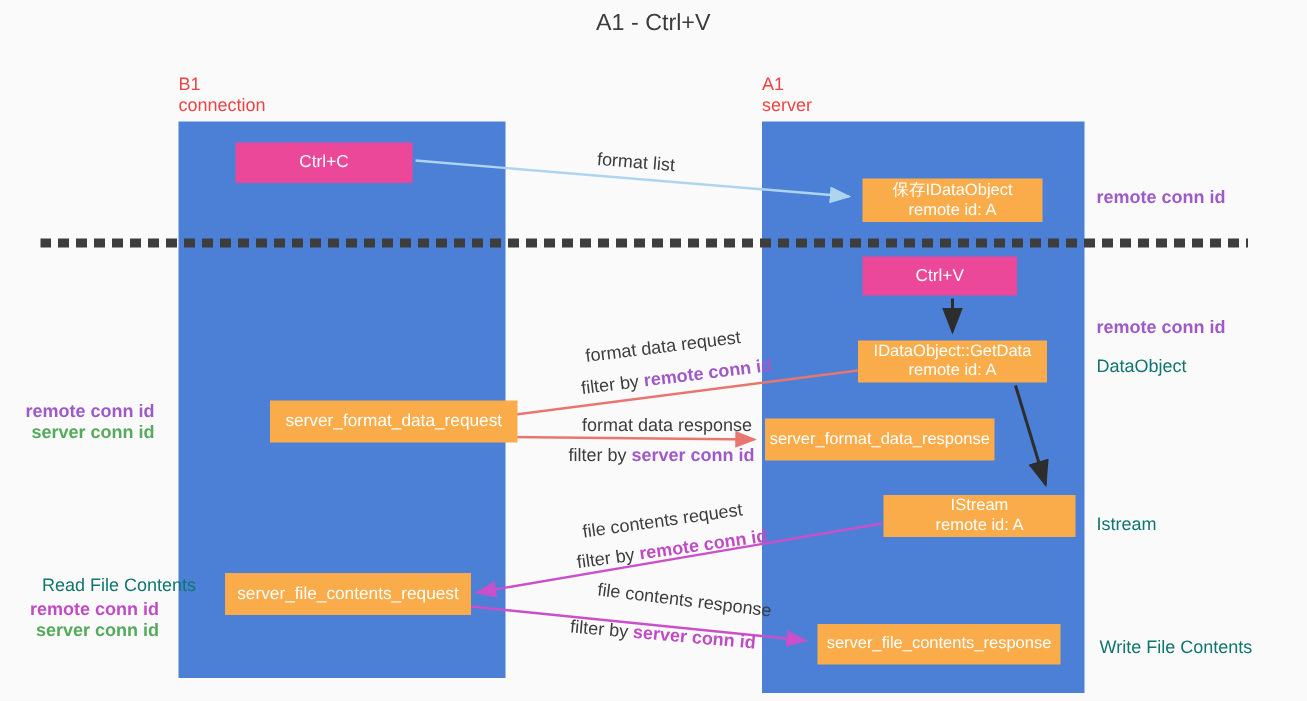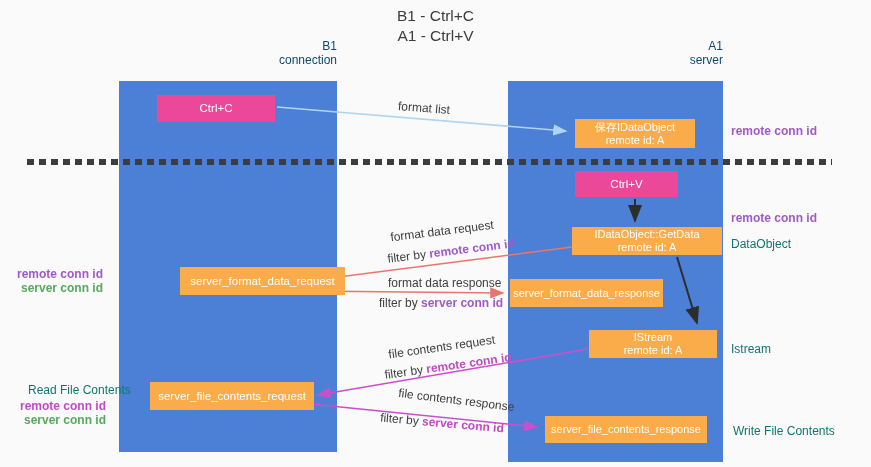--- a/index.html
+++ b/index.html
@@ -18,23 +18,23 @@
     text-align:center;
     font-size:15.5px;line-height:20px;color:#3c3c3c;
   }
   .lane{
     position:absolute;top:81px;
     background:#4b80d6;
   }
   .lane-left{left:119px;width:218px;height:371px;}
   .lane-right{left:508px;width:215px;height:381px;}
   .lane-header{
-    position:absolute;top:39px;
-    text-align:right;
-    font-size:12px;line-height:14px;color:#0c4a6e;
+    position:absolute;top:49px;
+    text-align:left;
+    font-size:12px;line-height:14px;color:#ef4444;
   }
   .lane-header-left{left:119px;width:218px;}
   .lane-header-right{left:508px;width:215px;}
   .node{
     position:absolute;
     display:flex;align-items:center;justify-content:center;
     flex-direction:column;
     color:#ffffff;
     font-size:11.5px;line-height:13px;
     text-align:center;
@@ -64,21 +64,20 @@
   .greentxt{color:#56aa5c;}
   .left-col{right:768px;text-align:right;}
   svg.arrows{position:absolute;left:0;top:0;pointer-events:none;}
 </style>
 </head>
 <body>
 
 <div class="canvas">
 
   <div class="title">
-    <div>B1 - Ctrl+C</div>
     <div>A1 - Ctrl+V</div>
   </div>
 
   <div class="lane-header lane-header-left">
     <div>B1</div>
     <div>connection</div>
   </div>
   <div class="lane-header lane-header-right">
     <div>A1</div>
     <div>server</div>
@@ -119,21 +118,21 @@
 
   <div class="node node-orange" style="left:575px;top:119px;width:120px;height:29px;font-size:11px;">
     <span>保存IDataObject</span>
     <span>remote id: A</span>
   </div>
 
   <div class="node node-green" style="left:575px;top:171px;width:103px;height:26px;">
     <span>Ctrl+V</span>
   </div>
 
-  <div class="node node-orange" style="left:572px;top:227px;width:150px;height:28px;font-size:11px;">
+  <div class="node node-orange" style="left:572px;top:227px;width:126px;height:28px;font-size:11px;">
     <span>IDataObject::GetData</span>
     <span>remote id: A</span>
   </div>
 
   <div class="node node-orange" style="left:152px;top:267px;width:165px;height:28px;margin-left:28px;">
     <span>server_format_data_request</span>
   </div>
 
   <div class="node node-orange" style="left:510px;top:279px;width:153px;height:28px;font-size:11px;">
     <span>server_format_data_response</span>

